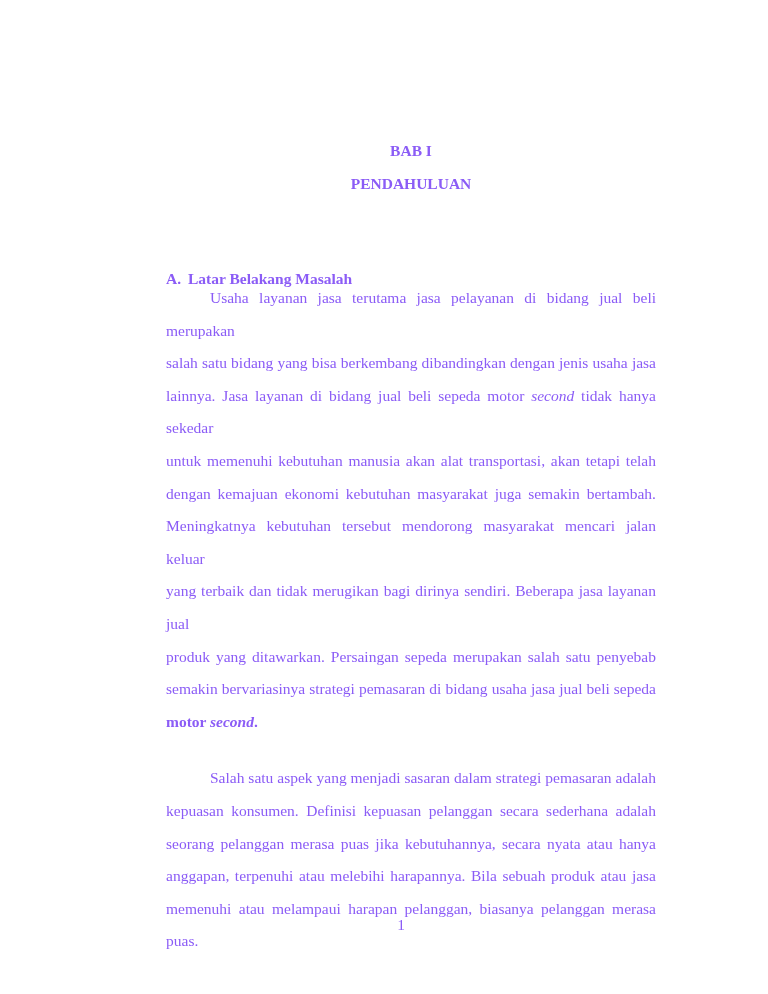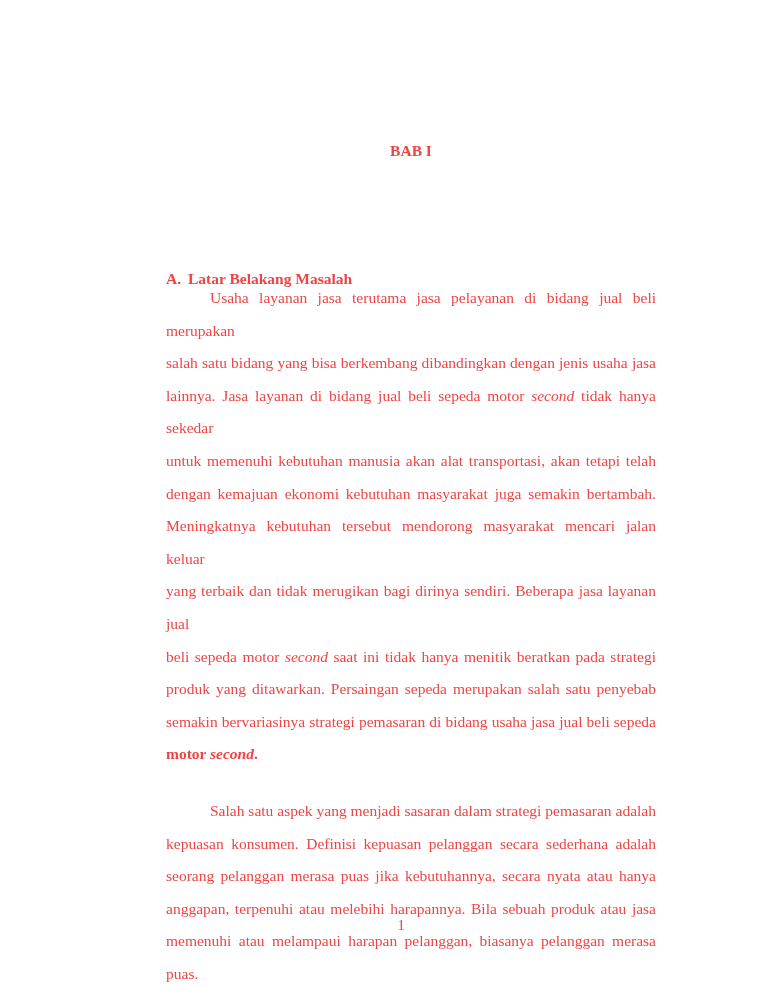--- a/index.html
+++ b/index.html
@@ -2,21 +2,21 @@
 <html><head>
 <meta charset="utf-8">
 <style>
   html, body { margin: 0; padding: 0; background: #ffffff; }
   .page {
     position: relative;
     width: 768px;
     height: 994px;
     background: #ffffff;
     font-family: "Liberation Serif", serif;
-    color: #ef4444;
+    color: #8b5cf6;
     overflow: hidden;
   }
   .titles {
     position: absolute;
     left: 166px;
     top: 135px;
     width: 490px;
     text-align: center;
     font-weight: bold;
     font-size: 15.5px;
@@ -59,36 +59,36 @@
     font-size: 15.5px;
   }
 </style>
 </head>
 <body>
 
 <div class="page">
 
   <div class="titles">
     <div>BAB I</div>
+    <div>PENDAHULUAN</div>
   </div>
 
   <div class="section-heading">
     <span class="sec-label">A.</span><span>Latar Belakang Masalah</span>
   </div>
 
   <div class="bodytext">
 
     <div class="jline indent">Usaha layanan jasa terutama jasa pelayanan di bidang jual beli merupakan</div>
     <div class="jline">salah satu bidang yang bisa berkembang dibandingkan dengan jenis usaha jasa</div>
     <div class="jline"><span>lainnya. Jasa layanan di bidang jual beli sepeda motor </span><span class="it">second</span><span> tidak hanya sekedar</span></div>
     <div class="jline">untuk memenuhi kebutuhan manusia akan alat transportasi, akan tetapi telah</div>
     <div class="jline">dengan kemajuan ekonomi kebutuhan masyarakat juga semakin bertambah.</div>
     <div class="jline">Meningkatnya kebutuhan tersebut mendorong masyarakat mencari jalan keluar</div>
     <div class="jline">yang terbaik dan tidak merugikan bagi dirinya sendiri. Beberapa jasa layanan jual</div>
-    <div class="jline"><span>beli sepeda motor </span><span class="it">second</span><span> saat ini tidak hanya menitik beratkan pada strategi</span></div>
     <div class="jline">produk yang ditawarkan. Persaingan sepeda merupakan salah satu penyebab</div>
     <div class="jline">semakin bervariasinya strategi pemasaran di bidang usaha jasa jual beli sepeda</div>
     <div class="jline pend"><span>motor </span><span class="it">second</span><span>.</span></div>
 
     <div class="jline indent">Salah satu aspek yang menjadi sasaran dalam strategi pemasaran adalah</div>
     <div class="jline">kepuasan konsumen. Definisi kepuasan pelanggan secara sederhana adalah</div>
     <div class="jline">seorang pelanggan merasa puas jika kebutuhannya, secara nyata atau hanya</div>
     <div class="jline">anggapan, terpenuhi atau melebihi harapannya. Bila sebuah produk atau jasa</div>
     <div class="jline">memenuhi atau melampaui harapan pelanggan, biasanya pelanggan merasa puas.</div>
 

